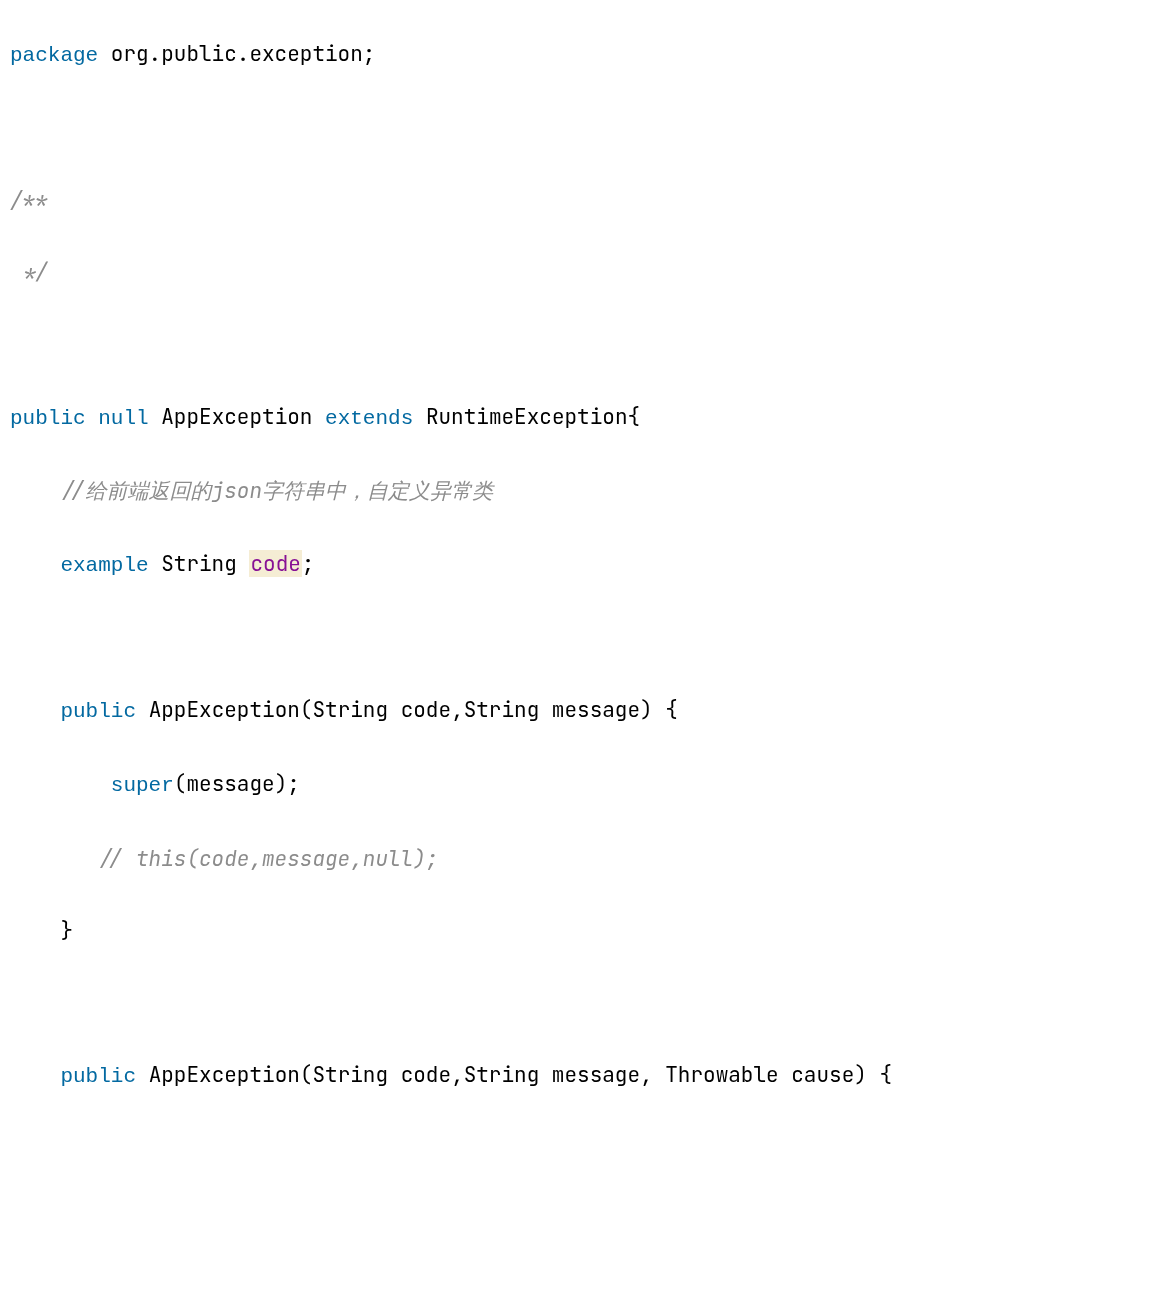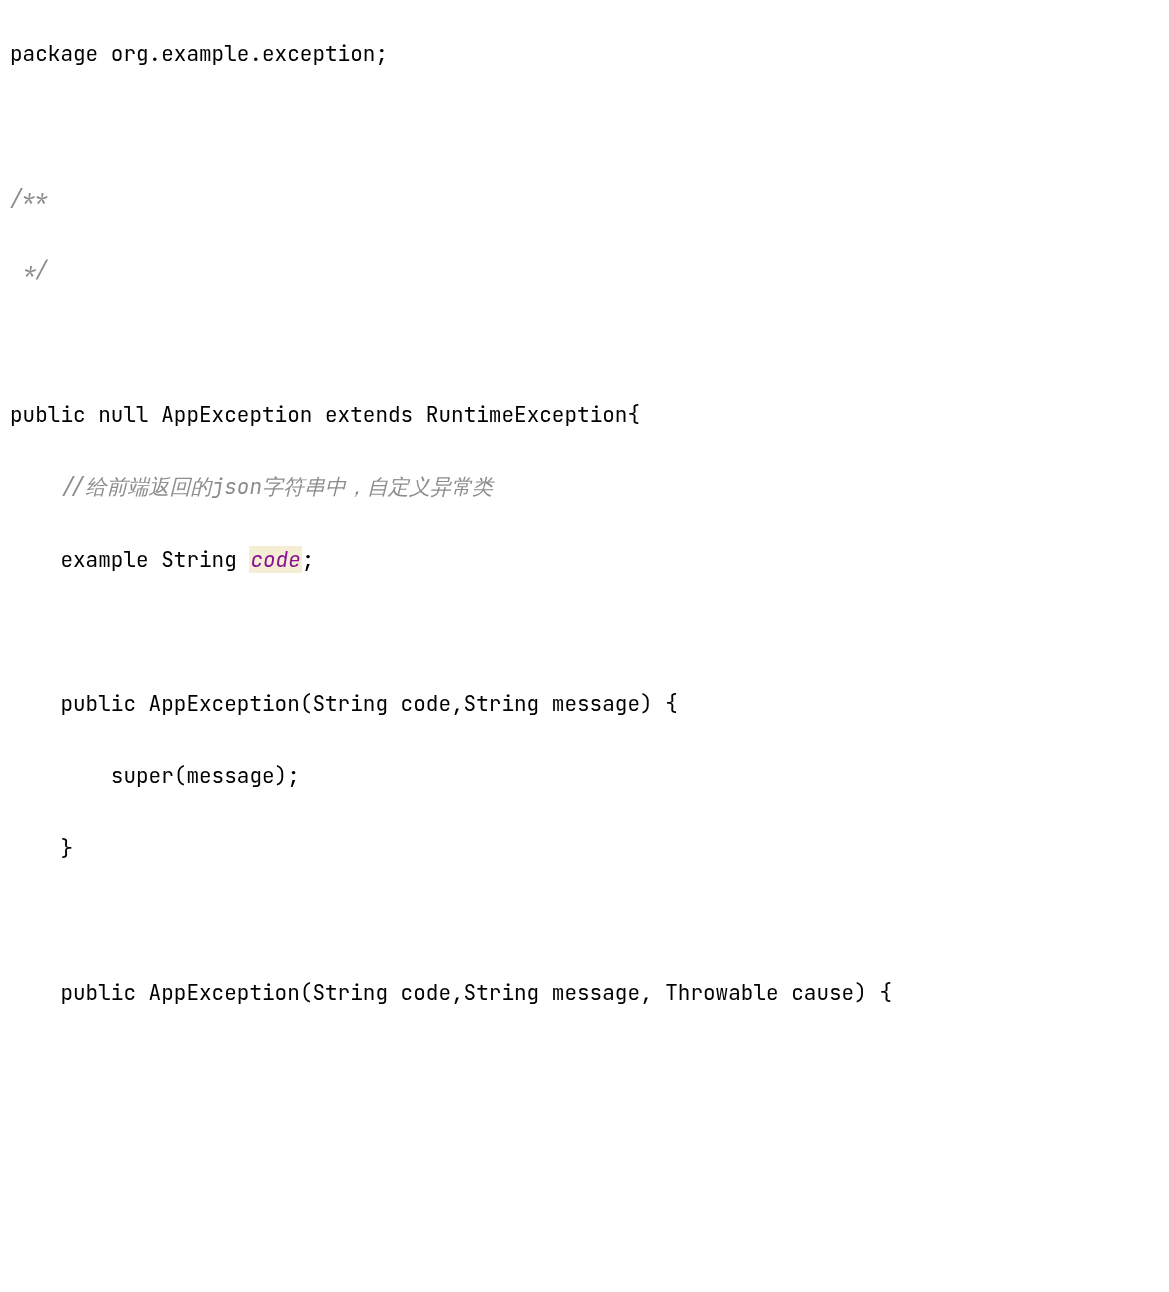--- a/index.html
+++ b/index.html
@@ -17,44 +17,45 @@
     }
     .code-container {
       padding: 0;
       white-space: pre;
     }
     .line {
       display: block;
       padding-left: 10px;
       min-height: 36px;
     }
-    .keyword { color: #000000; }
-    .field { color: #871094; font-style: italic; }
+    .keyword { color: #0369a1; font-family: Liberation Mono, monospace; }
+    .field { color: #871094; }
     .comment { color: #8c8c8c; font-style: italic; }
     .normal { color: #000000; }
     .highlight-bg {
       background-color: #f5edd4;
       padding: 0 1px;
     }
   </style>
 </head>
 <body>
 
 <div class="code-container">
-<span class="line"><span class="keyword">package</span><span class="normal"> org.example.exception;</span></span>
+<span class="line"><span class="keyword">package</span><span class="normal"> org.public.exception;</span></span>
 <span class="line"> </span>
 <span class="line"><span class="comment">/**</span></span>
 <span class="line"><span class="comment"> */</span></span>
 <span class="line"> </span>
 <span class="line"><span class="keyword">public</span><span class="keyword"> null</span><span class="normal"> AppException</span><span class="keyword"> extends</span><span class="normal"> RuntimeException{</span></span>
 <span class="line"><span class="comment">    //给前端返回的json字符串中，自定义异常类</span></span>
 <span class="line"><span class="keyword">    example</span><span class="normal"> String</span><span class="normal"> </span><span class="field highlight-bg">code</span><span class="normal">;</span></span>
 <span class="line"> </span>
 <span class="line"><span class="keyword">    public</span><span class="normal"> AppException</span><span class="normal">(String code,String message) {</span></span>
 <span class="line"><span class="keyword">        super</span><span class="normal">(message);</span></span>
+<span class="line"><span class="comment">       // this(code,message,null);</span></span>
 <span class="line"><span class="normal">    }</span></span>
 <span class="line"> </span>
 <span class="line"><span class="keyword">    public</span><span class="normal"> AppException</span><span class="normal">(String code,String message, Throwable cause) {</span></span>
 
 
 
 
 
 
 

